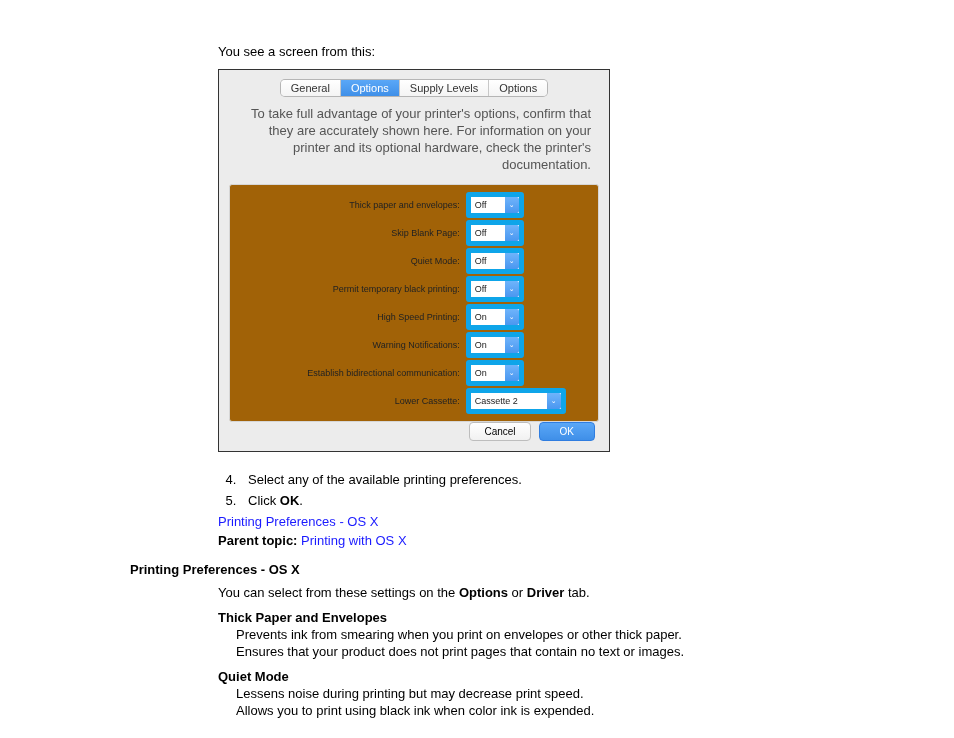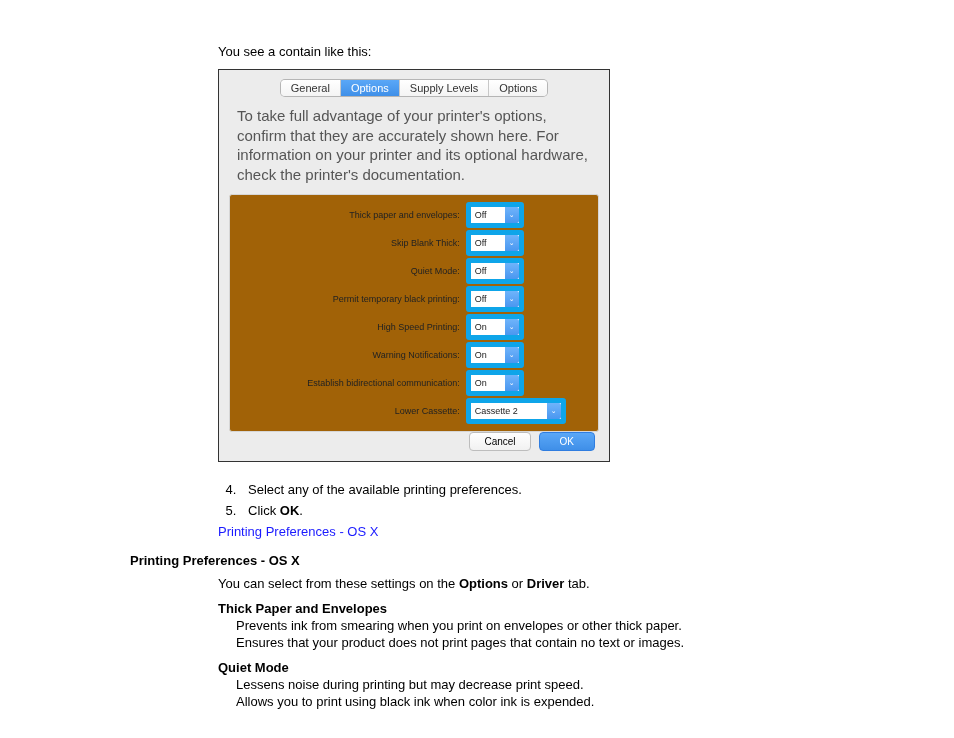--- a/index.html
+++ b/index.html
@@ -43,24 +43,25 @@
     background: linear-gradient(#ffffff,#f4f4f4);
     border-right: 1px solid #c8c8c8;
     color: #333;
   }
   .tab:last-child { border-right: none; }
   .tab.selected {
     background: linear-gradient(#5aa7f7,#3f8fe8);
     color: #fff;
   }
   .dialog-desc {
-    font-size: 15px;
+    font-size: 13px;
     color: #555;
     padding: 4px 18px 10px 18px;
     line-height: 1.3;
+    text-align: right;
   }
   .settings-panel {
     background: #a16207;
     margin: 0 10px;
     border: 1px solid #d6d6d6;
     border-radius: 3px;
     padding: 6px 0;
   }
   .setting-row {
     display: flex;
@@ -136,42 +137,42 @@
     margin: 14px 0 8px 0;
   }
   .def-list { margin-left: 0; }
   .def-term { font-weight: bold; margin-top: 10px; }
   .def-desc { margin-left: 18px; margin-top: 2px; }
 </style>
 </head>
 <body>
 
 <div class="content-indent">
-  <p class="para">You see a contain like this:</p>
+  <p class="para">You see a screen from this:</p>
 
   <div class="dialog-border">
     <div class="tabbar">
       <div class="tabseg">
         <div class="tab">General</div>
         <div class="tab selected">Options</div>
         <div class="tab">Supply Levels</div>
         <div class="tab">Options</div>
       </div>
     </div>
     <div class="dialog-desc">To take full advantage of your printer's options, confirm that they are accurately shown here. For information on your printer and its optional hardware, check the printer's documentation.</div>
     <div class="settings-panel">
       <div class="setting-row">
         <div class="setting-label">Thick paper and envelopes:</div>
         <div class="setting-select small">
           <span class="select-val">Off</span>
           <span class="select-arrow">⌄</span>
         </div>
       </div>
       <div class="setting-row">
-        <div class="setting-label">Skip Blank Thick:</div>
+        <div class="setting-label">Skip Blank Page:</div>
         <div class="setting-select small">
           <span class="select-val">Off</span>
           <span class="select-arrow">⌄</span>
         </div>
       </div>
       <div class="setting-row">
         <div class="setting-label">Quiet Mode:</div>
         <div class="setting-select small">
           <span class="select-val">Off</span>
           <span class="select-arrow">⌄</span>
@@ -221,20 +222,23 @@
 </div>
 
 <div class="content-indent">
   <ol class="steps" start="4">
     <li>Select any of the available printing preferences.</li>
     <li>
       <span>Click </span><span class="bold">OK</span><span>.</span>
     </li>
   </ol>
   <p class="para"><a href="#" class="link">Printing Preferences - OS X</a></p>
+  <p class="para">
+    <span class="bold">Parent topic: </span><a href="#" class="link">Printing with OS X</a>
+  </p>
 </div>
 
 <div class="section-indent">
   <div class="section-heading">Printing Preferences - OS X</div>
 </div>
 
 <div class="content-indent">
   <p class="para">
     <span>You can select from these settings on the </span><span class="bold">Options</span><span> or </span><span class="bold">Driver</span><span> tab.</span>
   </p>

